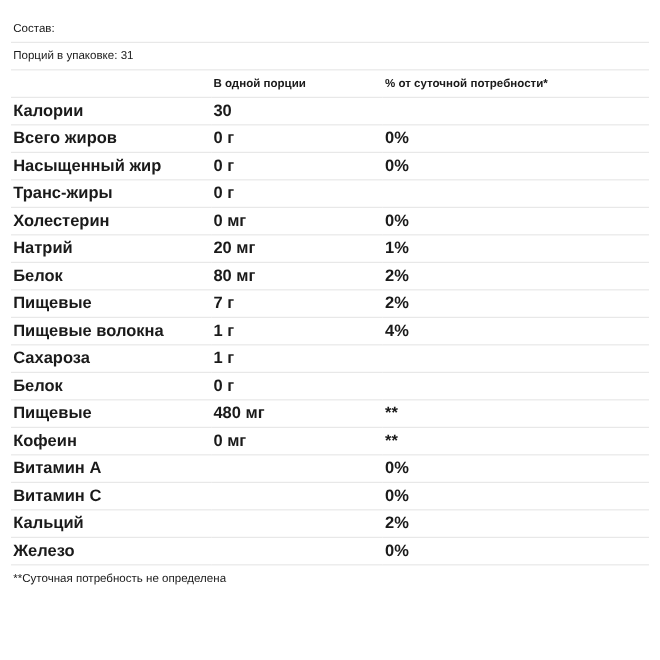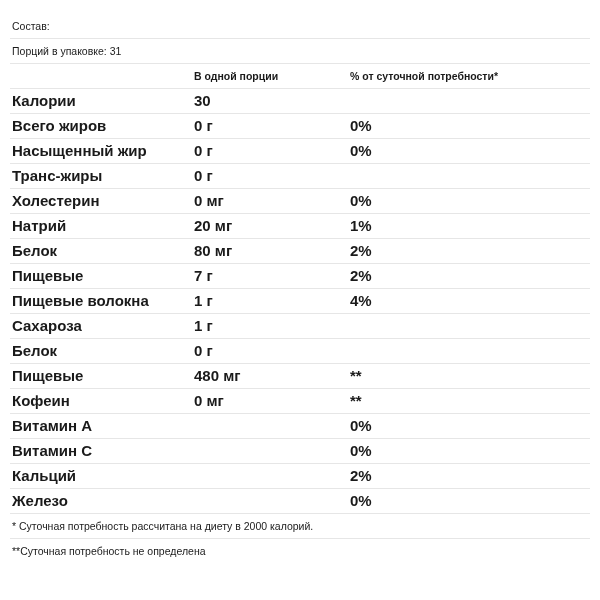--- a/index.html
+++ b/index.html
@@ -174,16 +174,15 @@
         <td class="col-dv">2%</td>
       </tr>
       <tr>
         <td class="col-name">Железо</td>
         <td class="col-amount"></td>
         <td class="col-dv">0%</td>
       </tr>
     </tbody>
   </table>
 
-  <div class="footnote">* Суточная потребность рассчитана на диету в 2000 калорий.</div>
   <div class="footnote nb">**Суточная потребность не определена</div>
 
 </div>
 
 </body></html>

